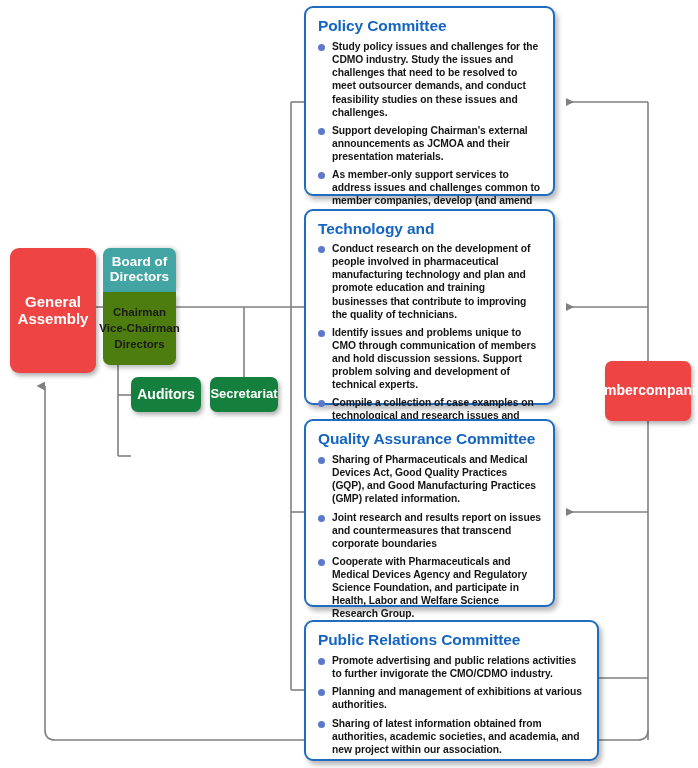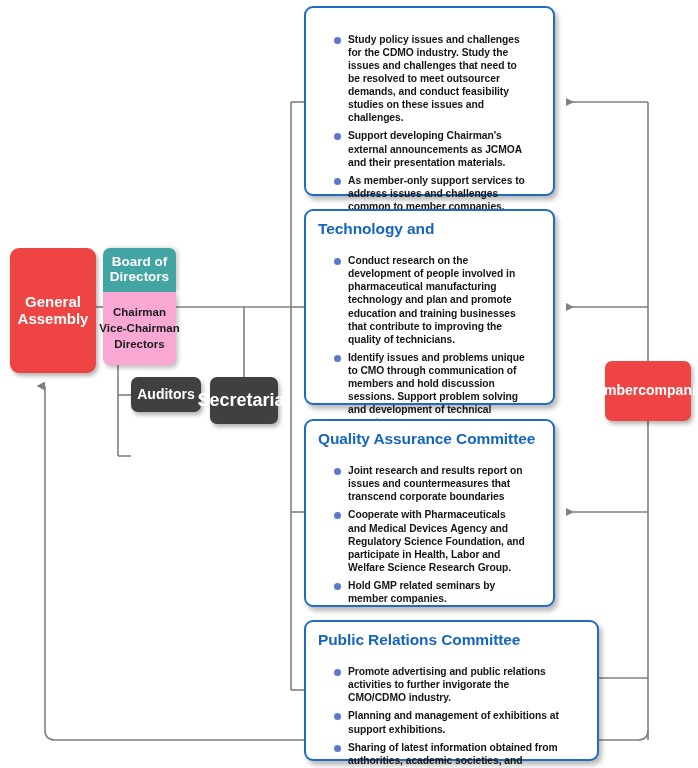--- a/index.html
+++ b/index.html
@@ -23,21 +23,21 @@
     align-items:center;
     justify-content:center;
     text-align:center;
     color:#ffffff;
     font-weight:bold;
     border-radius:7px;
     box-shadow:2px 3px 4px rgba(0,0,0,0.30);
     line-height:1.12;
   }
   .teal{background:#ef4444;}
-  .blue{background:#404040;}
+  .blue{background:#15803d;}
 
   
   #generalAssembly{
     left:10px;top:248px;width:86px;height:125px;
     font-size:15px;border-radius:9px;
   }
   
   #boardOfDirectors{
     left:103px;top:248px;width:73px;height:117px;
     flex-direction:column;justify-content:flex-start;
@@ -47,33 +47,33 @@
     width:100%;height:44px;
     background:#42A5A3;
     border-radius:7px 7px 0 0;
     display:flex;align-items:center;justify-content:center;
     color:#fff;font-weight:bold;font-size:13.5px;line-height:1.1;
     box-shadow:2px 0 4px rgba(0,0,0,0.22);
     box-sizing:border-box;
   }
   #bodBody{
     width:100%;height:73px;
-    background:#f9a8d4;
+    background:#4d7c0f;
     border-radius:0 0 7px 7px;
     display:flex;flex-direction:column;
     align-items:center;justify-content:center;
     color:#1b1b1b;font-weight:bold;font-size:11.5px;
     box-shadow:2px 3px 4px rgba(0,0,0,0.25);
     box-sizing:border-box;
   }
   #bodBody span{display:block;padding:1.5px 0;white-space:nowrap;}
 
   #auditors{left:131px;top:377px;width:70px;height:35px;font-size:14px;}
   #advisors{left:131px;top:438px;width:70px;height:35px;font-size:14px;}
-  #secretariat{left:210px;top:377px;width:68px;height:47px;font-size:18px;}
+  #secretariat{left:210px;top:377px;width:68px;height:35px;font-size:13px;}
 
   #memberCompanies{
     left:605px;top:361px;width:86px;height:60px;
     font-size:14px;flex-direction:row;
   }
   #memberCompanies span{display:block;}
 
   
   .committee{
     position:absolute;
@@ -86,21 +86,21 @@
   }
   .committee h2{
     margin:0 0 5px 0;
     color:#1565C0;
     font-size:15.5px;
     font-weight:bold;
     line-height:1.18;
     letter-spacing:-0.1px;
   }
   .committee ul{
-    margin:16px;padding:0;list-style:none;
+    margin:0;padding:0;list-style:none;
   }
   .committee li{
     position:relative;
     padding-left:14px;
     margin-bottom:5px;
     font-size:10.3px;
     font-weight:bold;
     line-height:1.27;
     color:#151515;
     letter-spacing:-0.05px;
@@ -186,20 +186,21 @@
   <div class="node blue" id="secretariat">
     <span>Secretariat</span>
   </div>
 
   <div class="node teal" id="memberCompanies">
     <span>Member</span>
     <span>companies</span>
   </div>
 
   <div class="committee" id="policyCommittee">
+    <h2>Policy Committee</h2>
     <ul>
       <li><span class="bul"></span><span>Study policy issues and challenges for the CDMO industry. Study the issues and challenges that need to be resolved to meet outsourcer demands, and conduct feasibility studies on these issues and challenges.</span></li>
       <li><span class="bul"></span><span>Support developing Chairman's external announcements as JCMOA and their presentation materials.</span></li>
       <li><span class="bul"></span><span>As member-only support services to address issues and challenges common to member companies, develop (and amend as necessary) outsourcing contracts and insurance contracts on outsourcing activities among other activities.</span></li>
     </ul>
   </div>
 
   <div class="committee" id="techCommittee">
     <h2>
       <span>Technology and</span><br>
@@ -207,28 +208,29 @@
     <ul>
       <li><span class="bul"></span><span>Conduct research on the development of people involved in pharmaceutical manufacturing technology and plan and promote education and training businesses that contribute to improving the quality of technicians.</span></li>
       <li><span class="bul"></span><span>Identify issues and problems unique to CMO through communication of members and hold discussion sessions. Support problem solving and development of technical experts.</span></li>
       <li><span class="bul"></span><span>Compile a collection of case examples on technological and research issues and challenges among other information.</span></li>
     </ul>
   </div>
 
   <div class="committee" id="qaCommittee">
     <h2>Quality Assurance Committee</h2>
     <ul>
+      <li><span class="bul"></span><span>Sharing of Pharmaceuticals and Medical Devices Act, Good Quality Practices (GQP), and Good Manufacturing Practices (GMP) related information.</span></li>
       <li><span class="bul"></span><span>Joint research and results report on issues and countermeasures that transcend corporate boundaries</span></li>
       <li><span class="bul"></span><span>Cooperate with Pharmaceuticals and Medical Devices Agency and Regulatory Science Foundation, and participate in Health, Labor and Welfare Science Research Group.</span></li>
       <li><span class="bul"></span><span>Hold GMP related seminars by member companies.</span></li>
     </ul>
   </div>
 
   <div class="committee" id="prCommittee">
     <h2>Public Relations Committee</h2>
     <ul>
       <li><span class="bul"></span><span>Promote advertising and public relations activities to further invigorate the CMO/CDMO industry.</span></li>
-      <li><span class="bul"></span><span>Planning and management of exhibitions at support exhibitions.</span></li>
+      <li><span class="bul"></span><span>Planning and management of exhibitions at various authorities.</span></li>
       <li><span class="bul"></span><span>Sharing of latest information obtained from authorities, academic societies, and academia, and new project within our association.</span></li>
     </ul>
   </div>
 
 </div>
 
 </body></html>

